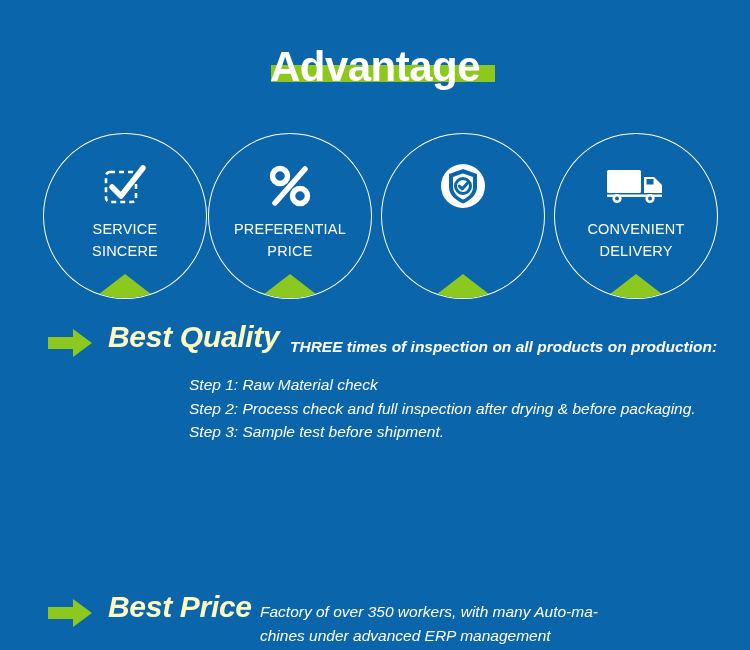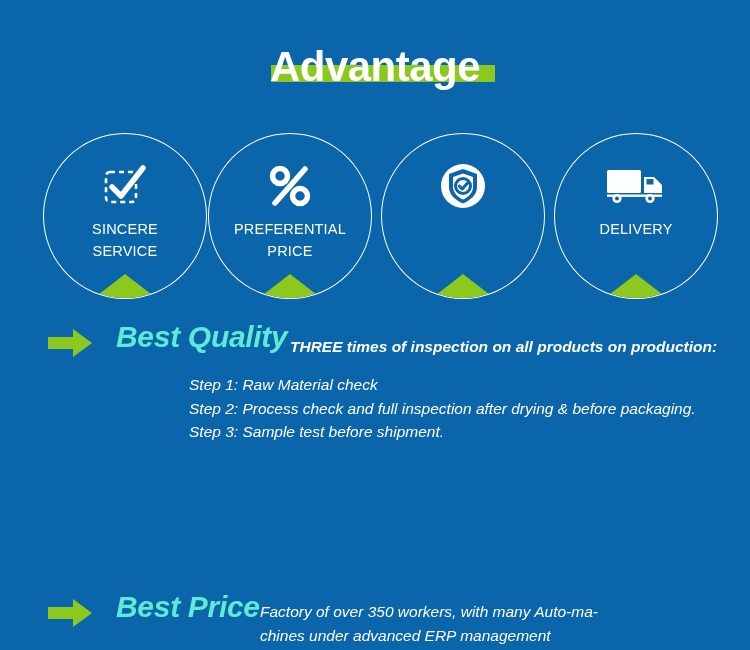--- a/index.html
+++ b/index.html
@@ -122,26 +122,26 @@
   }
   .feature-arrow {
     position: absolute;
     left: 47px;
     top: 0;
     width: 46px;
     height: 30px;
   }
   .feature-head {
     position: absolute;
-    left: 116px;
+    left: 108px;
     top: -8px;
     font-size: 30px;
     font-weight: bold;
     font-style: italic;
-    color: #5eead4;
+    color: #fef9c3;
     white-space: nowrap;
     letter-spacing: -0.3px;
   }
   .feature-lead {
     position: absolute;
     top: 0px;
     font-size: 15.5px;
     font-style: italic;
     color: #ffffff;
     white-space: nowrap;
@@ -177,22 +177,22 @@
   <div class="circles">
 
     <div class="circle">
       <div class="circle-icon">
         <svg width="46" height="44" viewBox="0 0 46 44">
           <rect x="4" y="8" width="30" height="30" rx="4" ry="4" fill="none" stroke="#ffffff" stroke-width="2.6" stroke-dasharray="5 4"></rect>
           <path d="M10 23 L19 32 L41 4" fill="none" stroke="#ffffff" stroke-width="5.5" stroke-linecap="round" stroke-linejoin="round"></path>
         </svg>
       </div>
       <div class="circle-label">
+        <div>SERVICE</div>
         <div>SINCERE</div>
-        <div>SERVICE</div>
       </div>
       <div class="circle-tri"></div>
     </div>
 
     <div class="circle">
       <div class="circle-icon">
         <svg width="46" height="46" viewBox="0 0 46 46">
           <circle cx="13" cy="13" r="7.5" fill="none" stroke="#ffffff" stroke-width="5.5"></circle>
           <circle cx="33" cy="33" r="7.5" fill="none" stroke="#ffffff" stroke-width="5.5"></circle>
           <line x1="38" y1="6" x2="8" y2="40" stroke="#ffffff" stroke-width="5.5" stroke-linecap="round"></line>
@@ -225,20 +225,21 @@
           <path d="M39 11 h10 l8 8 v8 h-18 z" fill="#ffffff"></path>
           <rect x="41.5" y="13" width="7" height="5.5" fill="#0a65aa"></rect>
           <rect x="2" y="28.5" width="55" height="2.4" fill="#ffffff"></rect>
           <circle cx="12" cy="32.5" r="4.6" fill="#ffffff"></circle>
           <circle cx="12" cy="32.5" r="1.9" fill="#0a65aa"></circle>
           <circle cx="45" cy="32.5" r="4.6" fill="#ffffff"></circle>
           <circle cx="45" cy="32.5" r="1.9" fill="#0a65aa"></circle>
         </svg>
       </div>
       <div class="circle-label">
+        <div>CONVENIENT</div>
         <div>DELIVERY</div>
       </div>
       <div class="circle-tri"></div>
     </div>
 
   </div>
 
   <div class="features">
 
     <div class="feature" id="row-quality">

